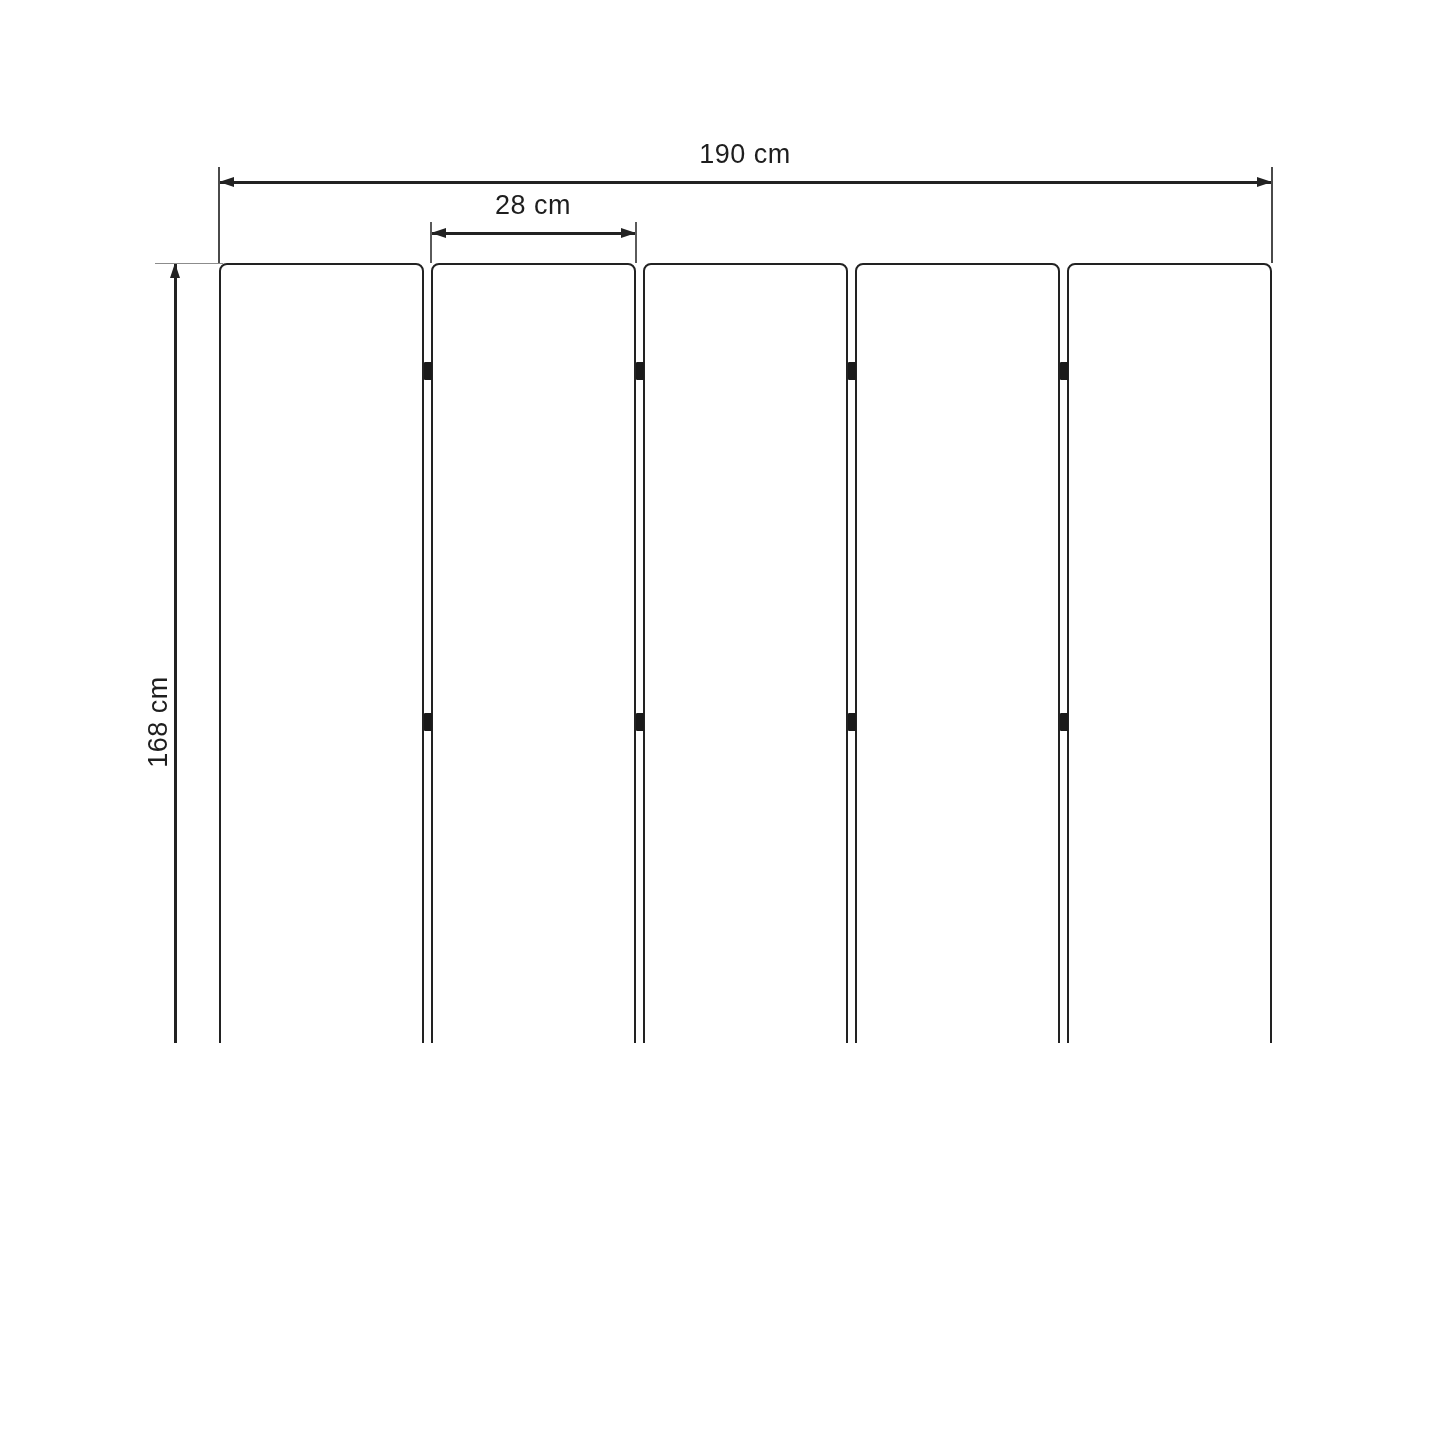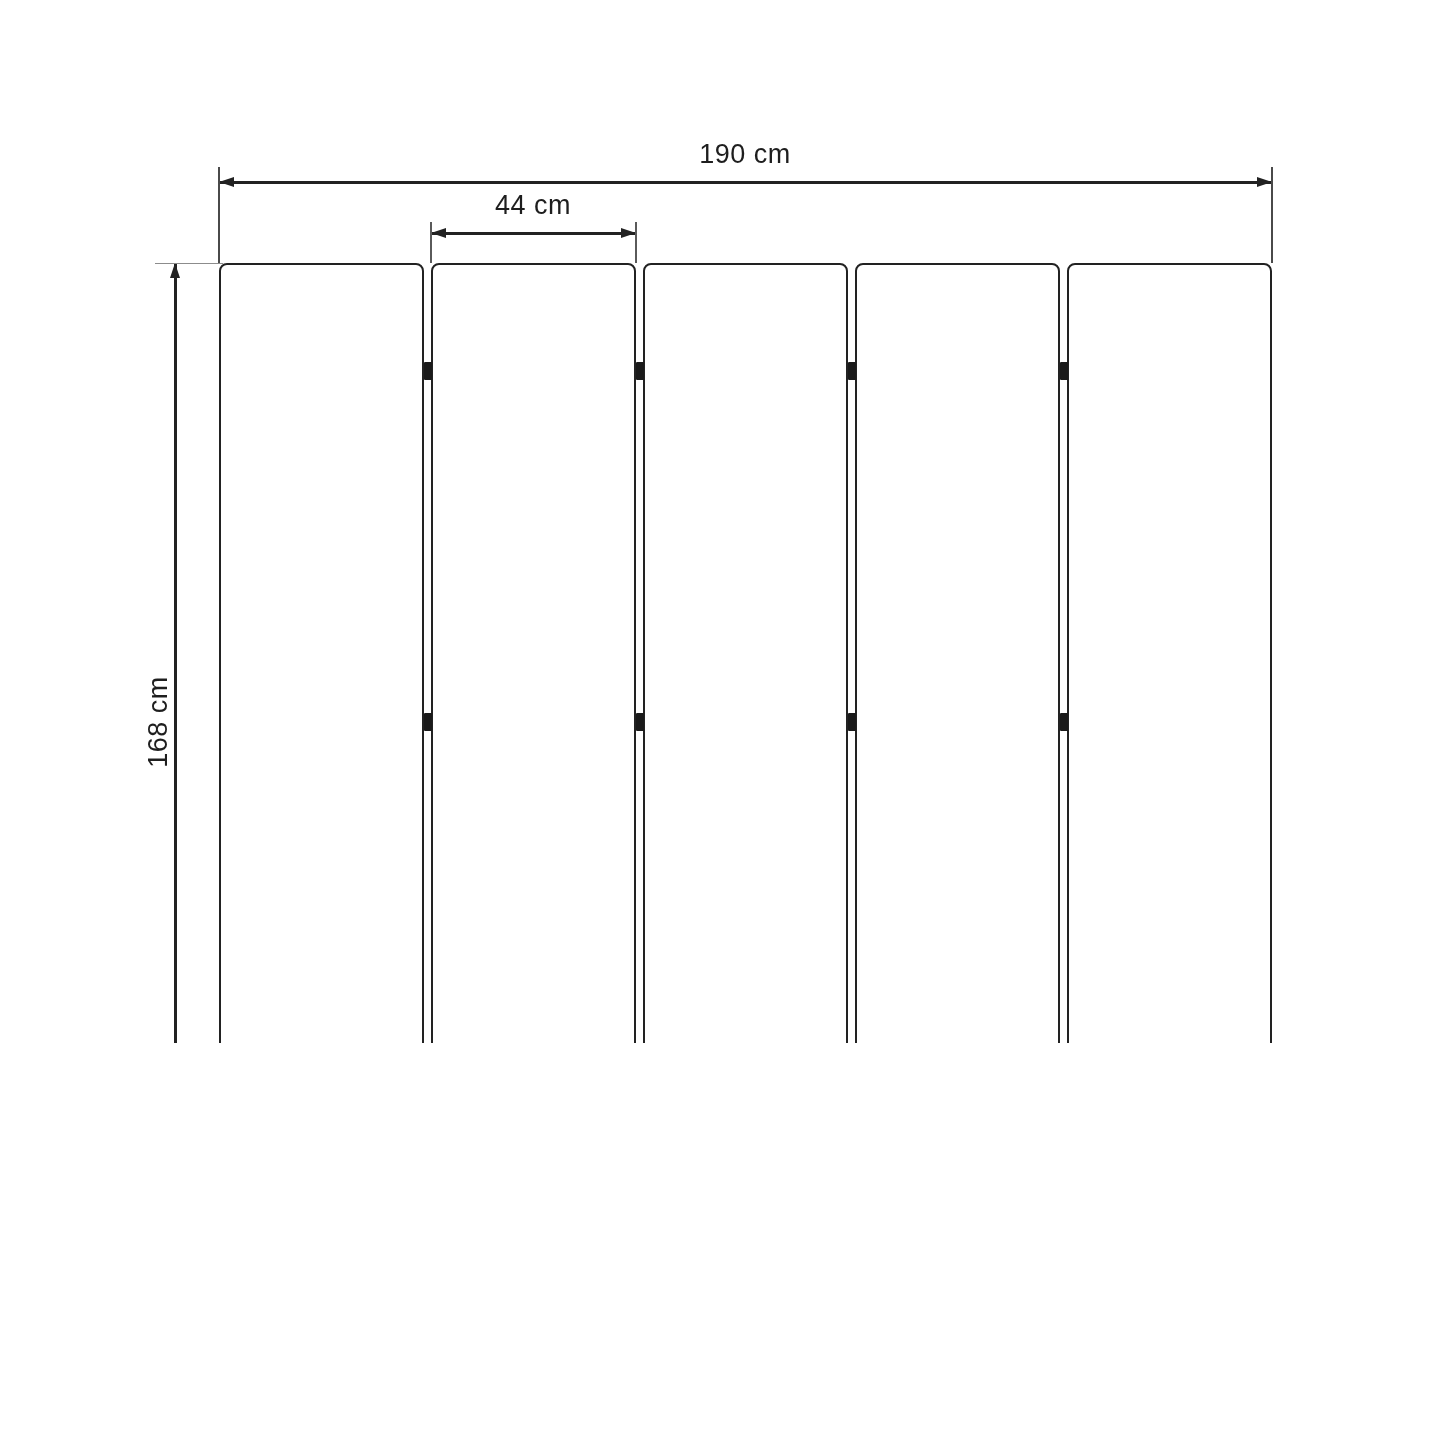--- a/index.html
+++ b/index.html
@@ -127,21 +127,21 @@
 <div class="canvas">
 
   <div class="dim-label label-total-width">190 cm</div>
   <div class="dim-line-h line-total-width">
     <span class="arrow arrow-left"></span>
     <span class="arrow arrow-right"></span>
   </div>
   <div class="ext-v ext-total-left"></div>
   <div class="ext-v ext-total-right"></div>
 
-  <div class="dim-label label-panel-width">44 cm</div>
+  <div class="dim-label label-panel-width">28 cm</div>
   <div class="dim-line-h line-panel-width">
     <span class="arrow arrow-left"></span>
     <span class="arrow arrow-right"></span>
   </div>
   <div class="ext-v ext-panel-left"></div>
   <div class="ext-v ext-panel-right"></div>
 
   <div class="dim-label label-height">168 cm</div>
   <div class="dim-line-v line-height">
     <span class="arrow arrow-up"></span>

